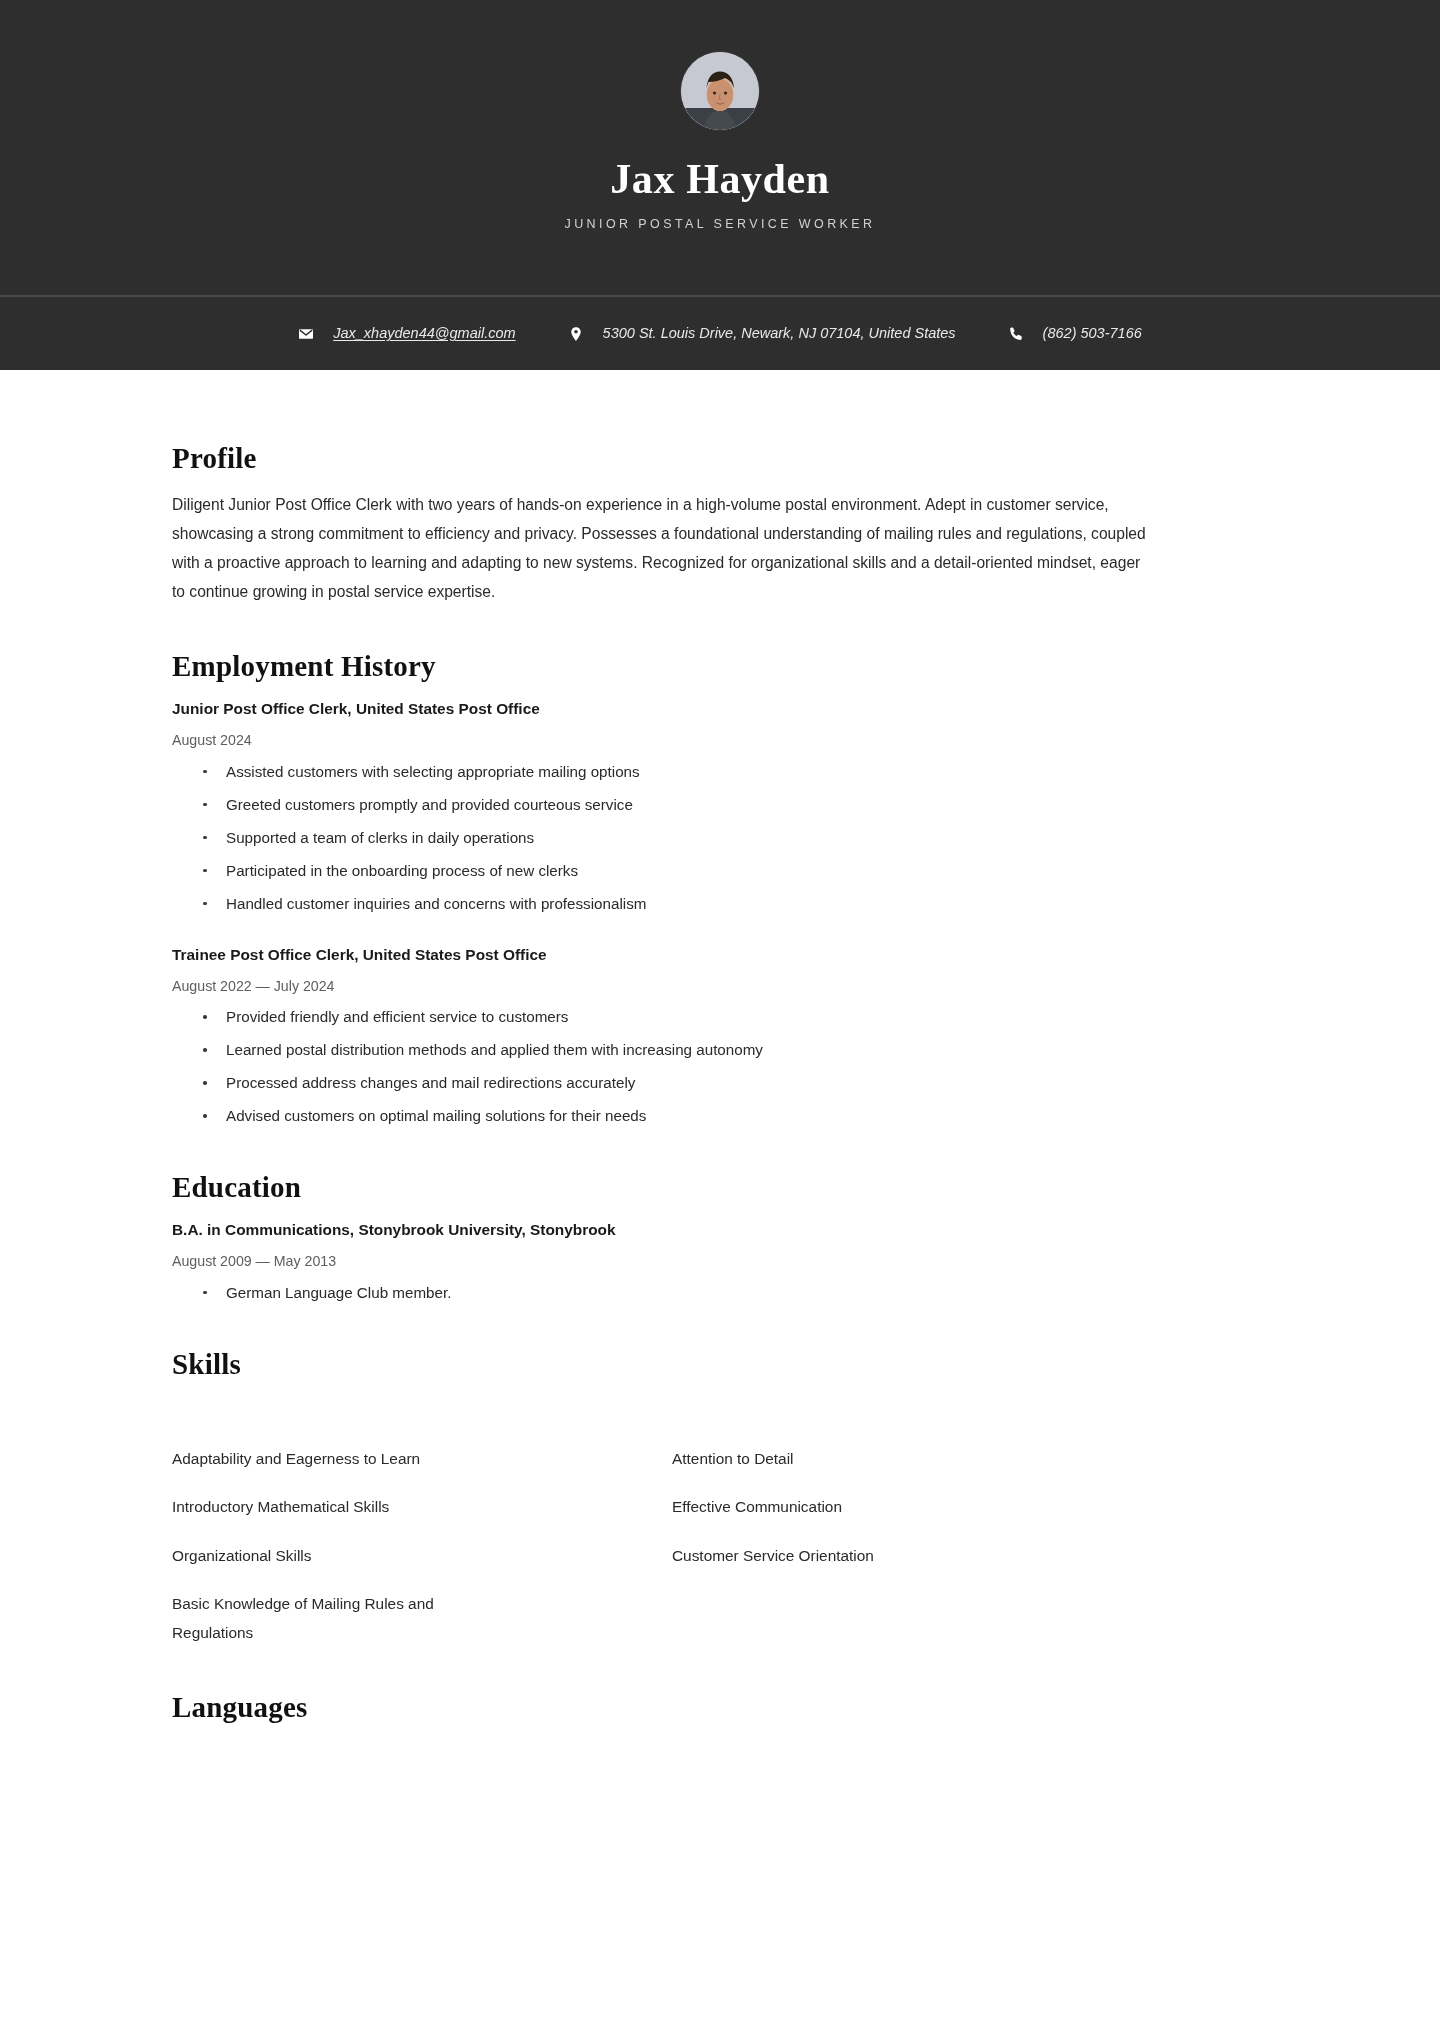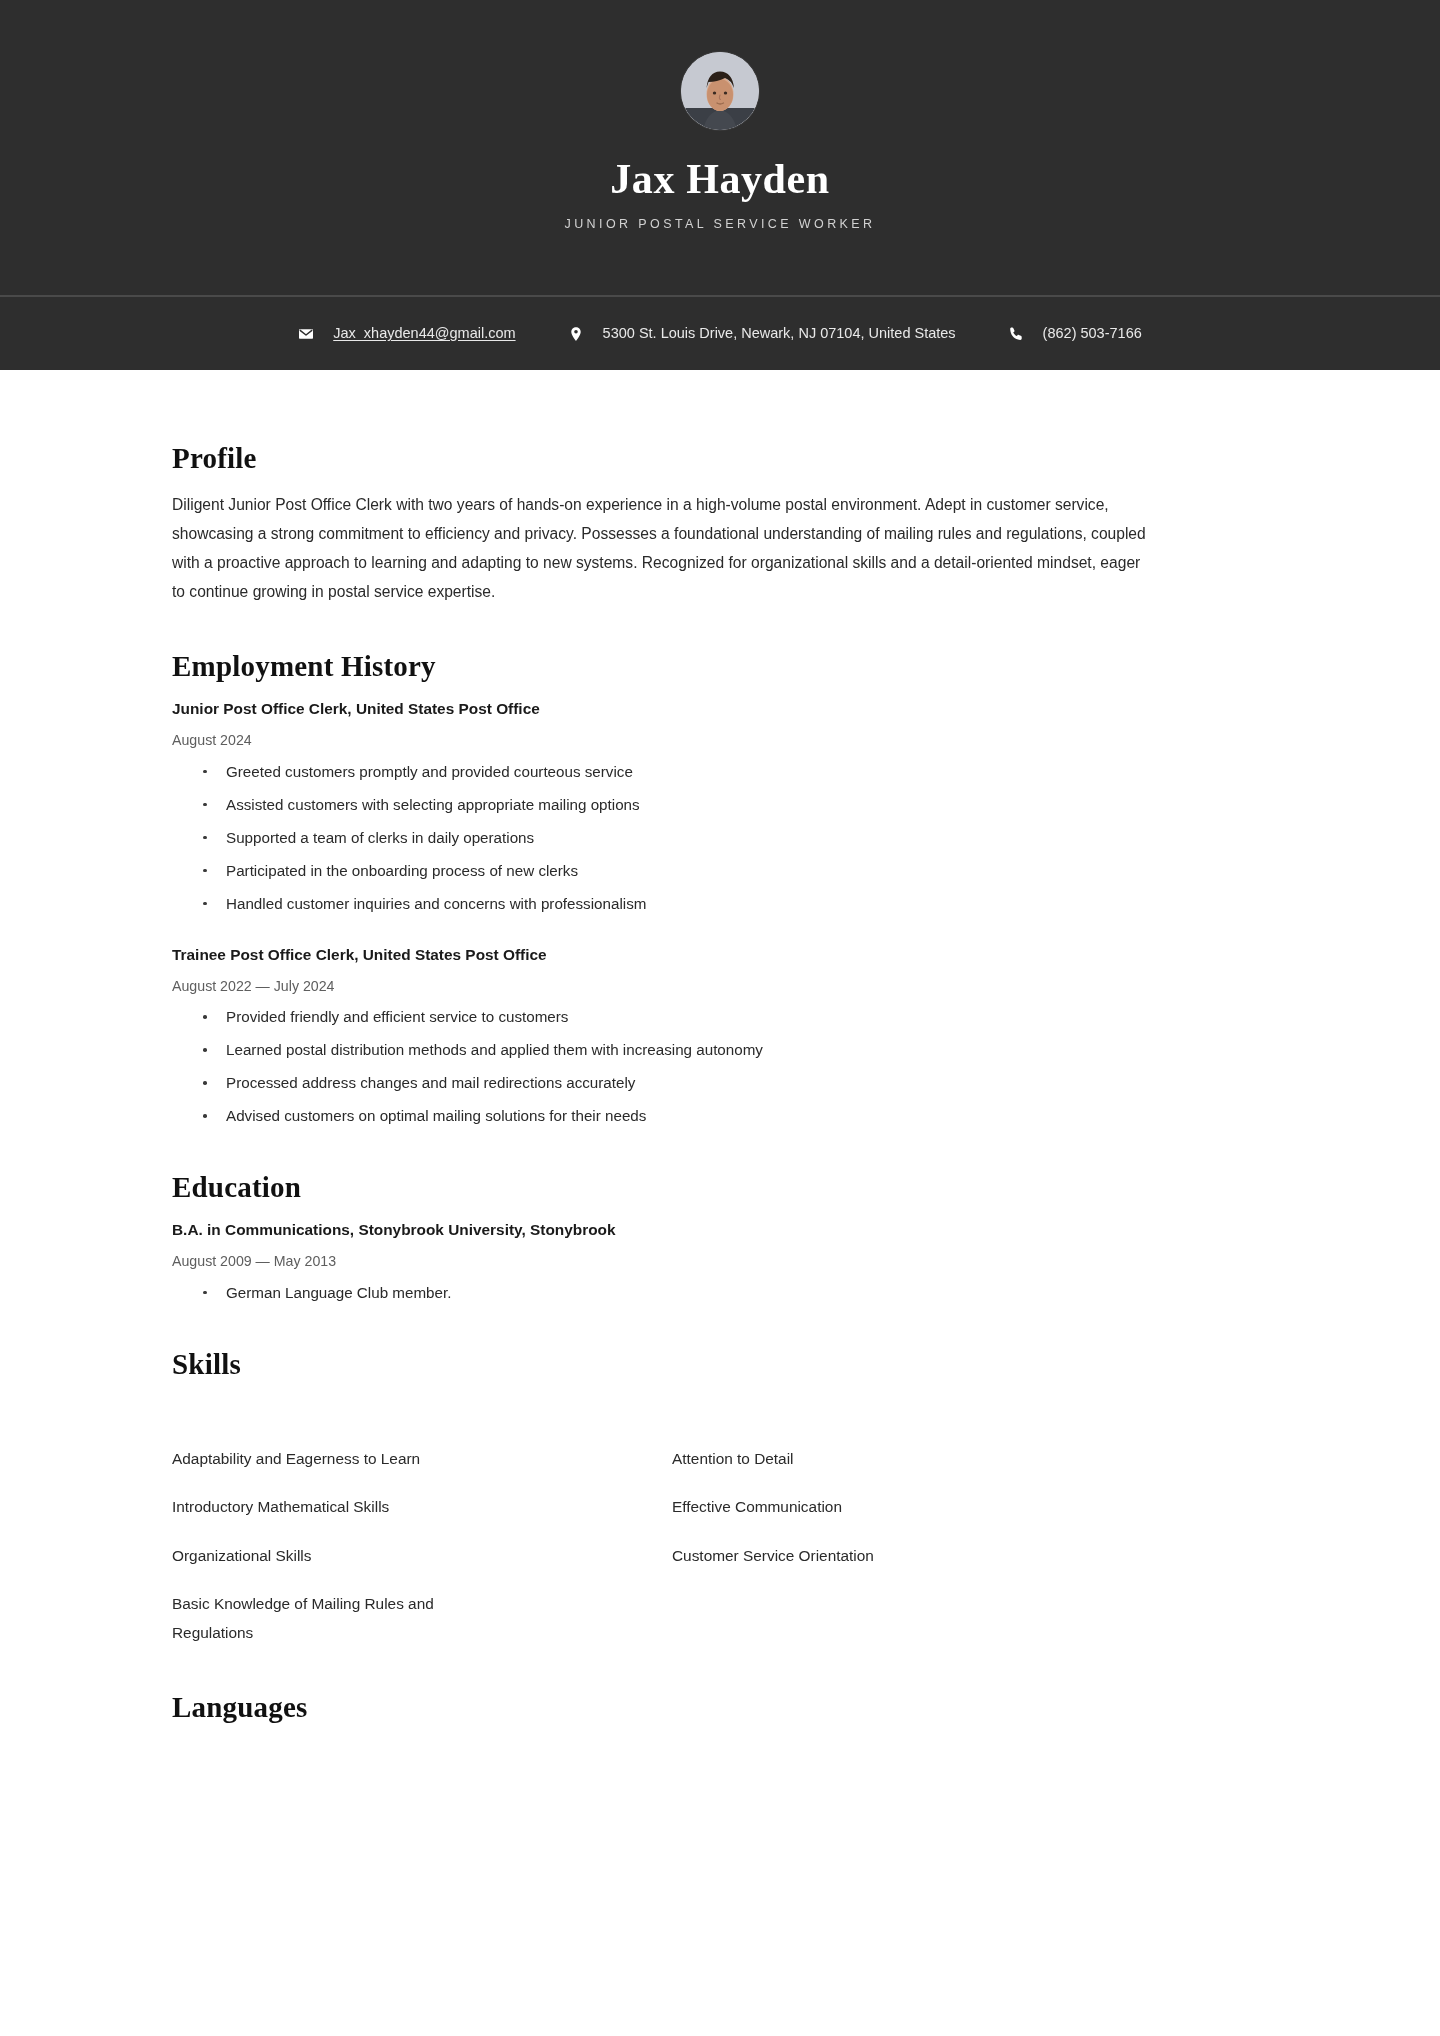--- a/index.html
+++ b/index.html
@@ -73,20 +73,21 @@
     gap: 0;
   }
   .contact-item {
     display: flex;
     align-items: center;
     gap: 19px;
     color: #e9e9e9;
     font-size: 14.5px;
     padding: 0 26px;
     white-space: nowrap;
+    font-style: italic;
   }
   .contact-icon {
     display: inline-flex;
     align-items: center;
     justify-content: center;
     width: 16px;
     height: 16px;
     flex: 0 0 16px;
   }
   .contact-icon svg { display: block; }
@@ -258,22 +259,22 @@
       <p class="profile-text">Diligent Junior Post Office Clerk with two years of hands-on experience in a high-volume postal environment. Adept in customer service, showcasing a strong commitment to efficiency and privacy. Possesses a foundational understanding of mailing rules and regulations, coupled with a proactive approach to learning and adapting to new systems. Recognized for organizational skills and a detail-oriented mindset, eager to continue growing in postal service expertise.</p>
     </section>
 
     <section class="section">
       <h2 class="section-title">Employment History</h2>
 
       <div class="entry">
         <div class="entry-title">Junior Post Office Clerk, United States Post Office</div>
         <div class="entry-date">August 2024</div>
         <ul class="entry-bullets">
+          <li>Assisted customers with selecting appropriate mailing options</li>
           <li>Greeted customers promptly and provided courteous service</li>
-          <li>Assisted customers with selecting appropriate mailing options</li>
           <li>Supported a team of clerks in daily operations</li>
           <li>Participated in the onboarding process of new clerks</li>
           <li>Handled customer inquiries and concerns with professionalism</li>
         </ul>
       </div>
 
       <div class="entry" style="">
         <div class="entry-title">Trainee Post Office Clerk, United States Post Office</div>
         <div class="entry-date">August 2022 — July 2024</div>
         <ul class="entry-bullets">

